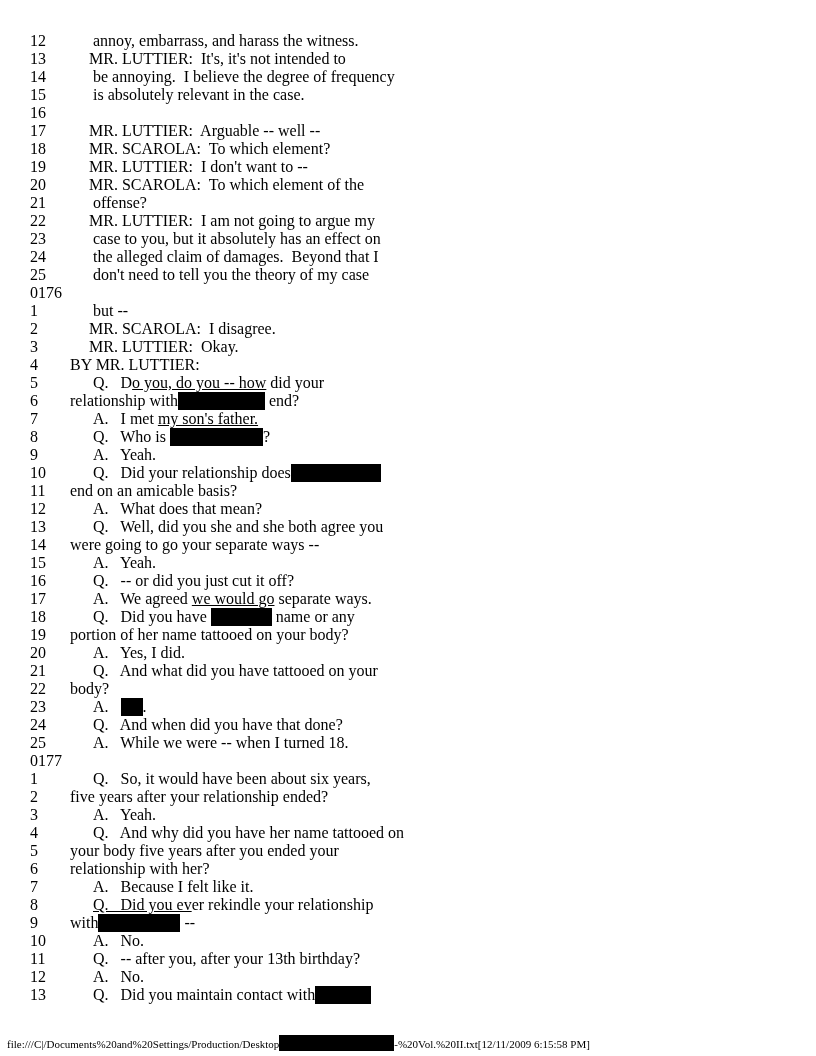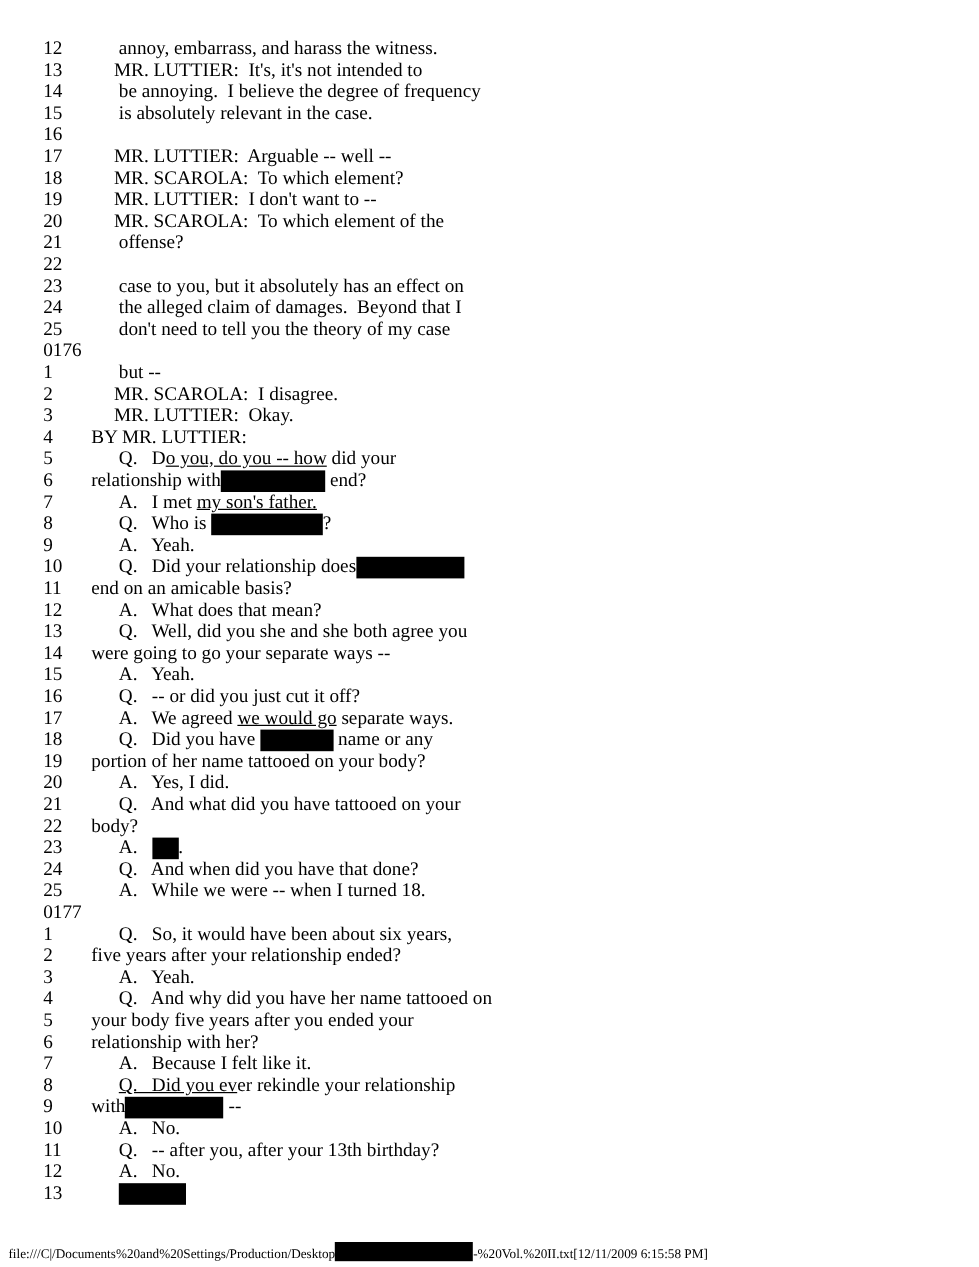--- a/index.html
+++ b/index.html
@@ -1,21 +1,21 @@
 <!DOCTYPE html>
 <html><head>
 <meta charset="utf-8">
 <style>
   html,body{margin:0;padding:0;}
   body{
     width:816px;height:1056px;background:#ffffff;position:relative;
     font-family:"Liberation Serif", serif;color:#000;overflow:hidden;
   }
   .doc{
-    position:absolute;top:32px;left:36px;right:4px;
+    position:absolute;top:32px;left:30px;right:4px;
     font-size:16px;line-height:18px;
   }
   .line{display:flex;white-space:pre;}
   .num{flex:0 0 40px;}
   .txt{flex:1 1 auto;}
   .i0{margin-left:0;}
   .i1{margin-left:23px;}
   .i2{margin-left:19px;}
   .u{text-decoration:underline;}
   .redact{
@@ -36,21 +36,21 @@
     <div class="line"><span class="num">12</span><span class="txt i1"><span>annoy, embarrass, and harass the witness.</span></span></div>
     <div class="line"><span class="num">13</span><span class="txt i2"><span>MR. LUTTIER:  It's, it's not intended to</span></span></div>
     <div class="line"><span class="num">14</span><span class="txt i1"><span>be annoying.  I believe the degree of frequency</span></span></div>
     <div class="line"><span class="num">15</span><span class="txt i1"><span>is absolutely relevant in the case.</span></span></div>
     <div class="line"><span class="num">16</span></div>
     <div class="line"><span class="num">17</span><span class="txt i2"><span>MR. LUTTIER:  Arguable -- well --</span></span></div>
     <div class="line"><span class="num">18</span><span class="txt i2"><span>MR. SCAROLA:  To which element?</span></span></div>
     <div class="line"><span class="num">19</span><span class="txt i2"><span>MR. LUTTIER:  I don't want to --</span></span></div>
     <div class="line"><span class="num">20</span><span class="txt i2"><span>MR. SCAROLA:  To which element of the</span></span></div>
     <div class="line"><span class="num">21</span><span class="txt i1"><span>offense?</span></span></div>
-    <div class="line"><span class="num">22</span></div>
+    <div class="line"><span class="num">22</span><span class="txt i2"><span>MR. LUTTIER:  I am not going to argue my</span></span></div>
     <div class="line"><span class="num">23</span><span class="txt i1"><span>case to you, but it absolutely has an effect on</span></span></div>
     <div class="line"><span class="num">24</span><span class="txt i1"><span>the alleged claim of damages.  Beyond that I</span></span></div>
     <div class="line"><span class="num">25</span><span class="txt i1"><span>don't need to tell you the theory of my case</span></span></div>
     <div class="line"><span class="num">0176</span><span class="txt i0"></span></div>
     <div class="line"><span class="num">1</span><span class="txt i1"><span>but --</span></span></div>
     <div class="line"><span class="num">2</span><span class="txt i2"><span>MR. SCAROLA:  I disagree.</span></span></div>
     <div class="line"><span class="num">3</span><span class="txt i2"><span>MR. LUTTIER:  Okay.</span></span></div>
     <div class="line"><span class="num">4</span><span class="txt i0"><span>BY MR. LUTTIER:</span></span></div>
     <div class="line"><span class="num">5</span><span class="txt i1"><span>Q.   D</span><span class="u">o you, do you -- how</span><span> did your</span></span></div>
     <div class="line"><span class="num">6</span><span class="txt i0"><span>relationship with</span><span class="redact" style="width: 87px;"></span><span> end?</span></span></div>
@@ -79,15 +79,15 @@
     <div class="line"><span class="num">3</span><span class="txt i1"><span>A.   Yeah.</span></span></div>
     <div class="line"><span class="num">4</span><span class="txt i1"><span>Q.   And why did you have her name tattooed on</span></span></div>
     <div class="line"><span class="num">5</span><span class="txt i0"><span>your body five years after you ended your</span></span></div>
     <div class="line"><span class="num">6</span><span class="txt i0"><span>relationship with her?</span></span></div>
     <div class="line"><span class="num">7</span><span class="txt i1"><span>A.   Because I felt like it.</span></span></div>
     <div class="line"><span class="num">8</span><span class="txt i1"><span class="u">Q.   Did you ev</span><span>er rekindle your relationship</span></span></div>
     <div class="line"><span class="num">9</span><span class="txt i0"><span>with</span><span class="redact" style="width: 82px;"></span><span> --</span></span></div>
     <div class="line"><span class="num">10</span><span class="txt i1"><span>A.   No.</span></span></div>
     <div class="line"><span class="num">11</span><span class="txt i1"><span>Q.   -- after you, after your 13th birthday?</span></span></div>
     <div class="line"><span class="num">12</span><span class="txt i1"><span>A.   No.</span></span></div>
-    <div class="line"><span class="num">13</span><span class="txt i1"><span class="redact" style="width: 56px;"></span></span></div>
+    <div class="line"><span class="num">13</span><span class="txt i1"><span>Q.   Did you maintain contact with</span><span class="redact" style="width: 56px;"></span></span></div>
   </div>
 <div class="footer" id="footer"><span>file:///C|/Documents%20and%20Settings/Production/Desktop</span><span class="fredact" style="width: 115px;"></span><span>-%20Vol.%20II.txt[12/11/2009 6:15:58 PM]</span></div>
 
 </body></html>

